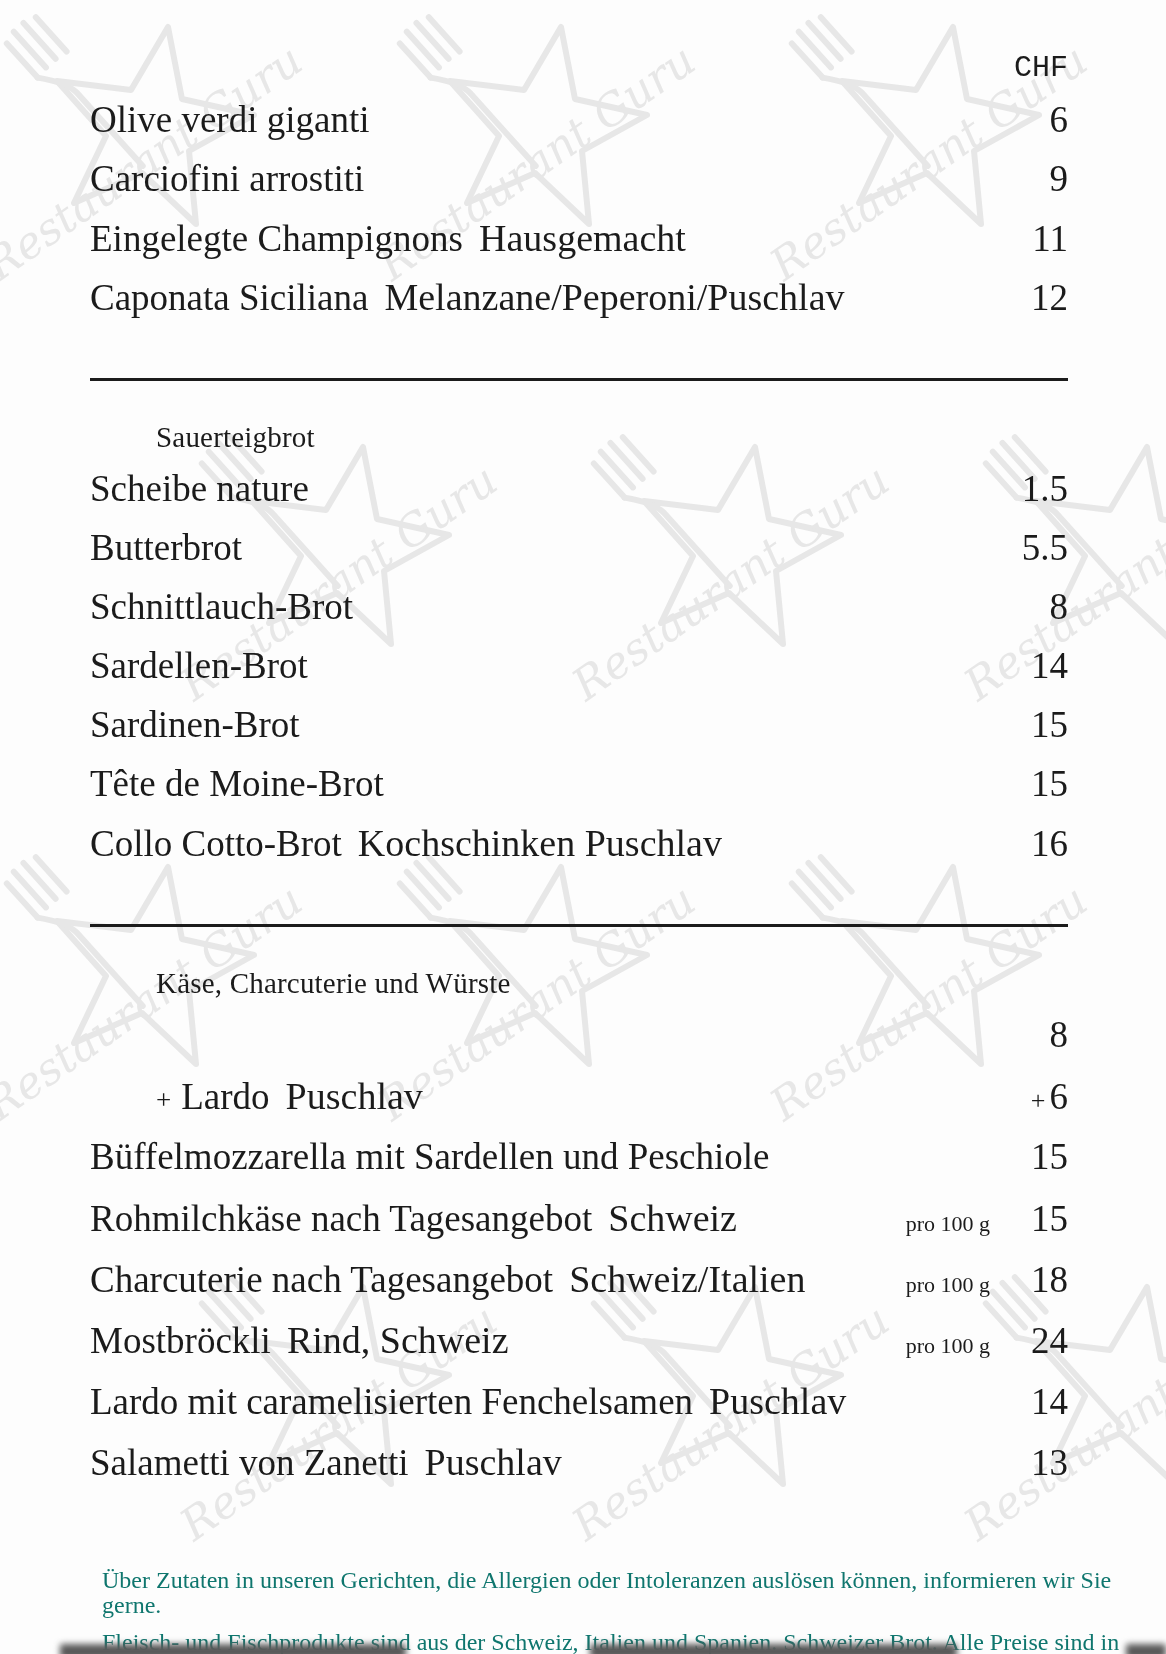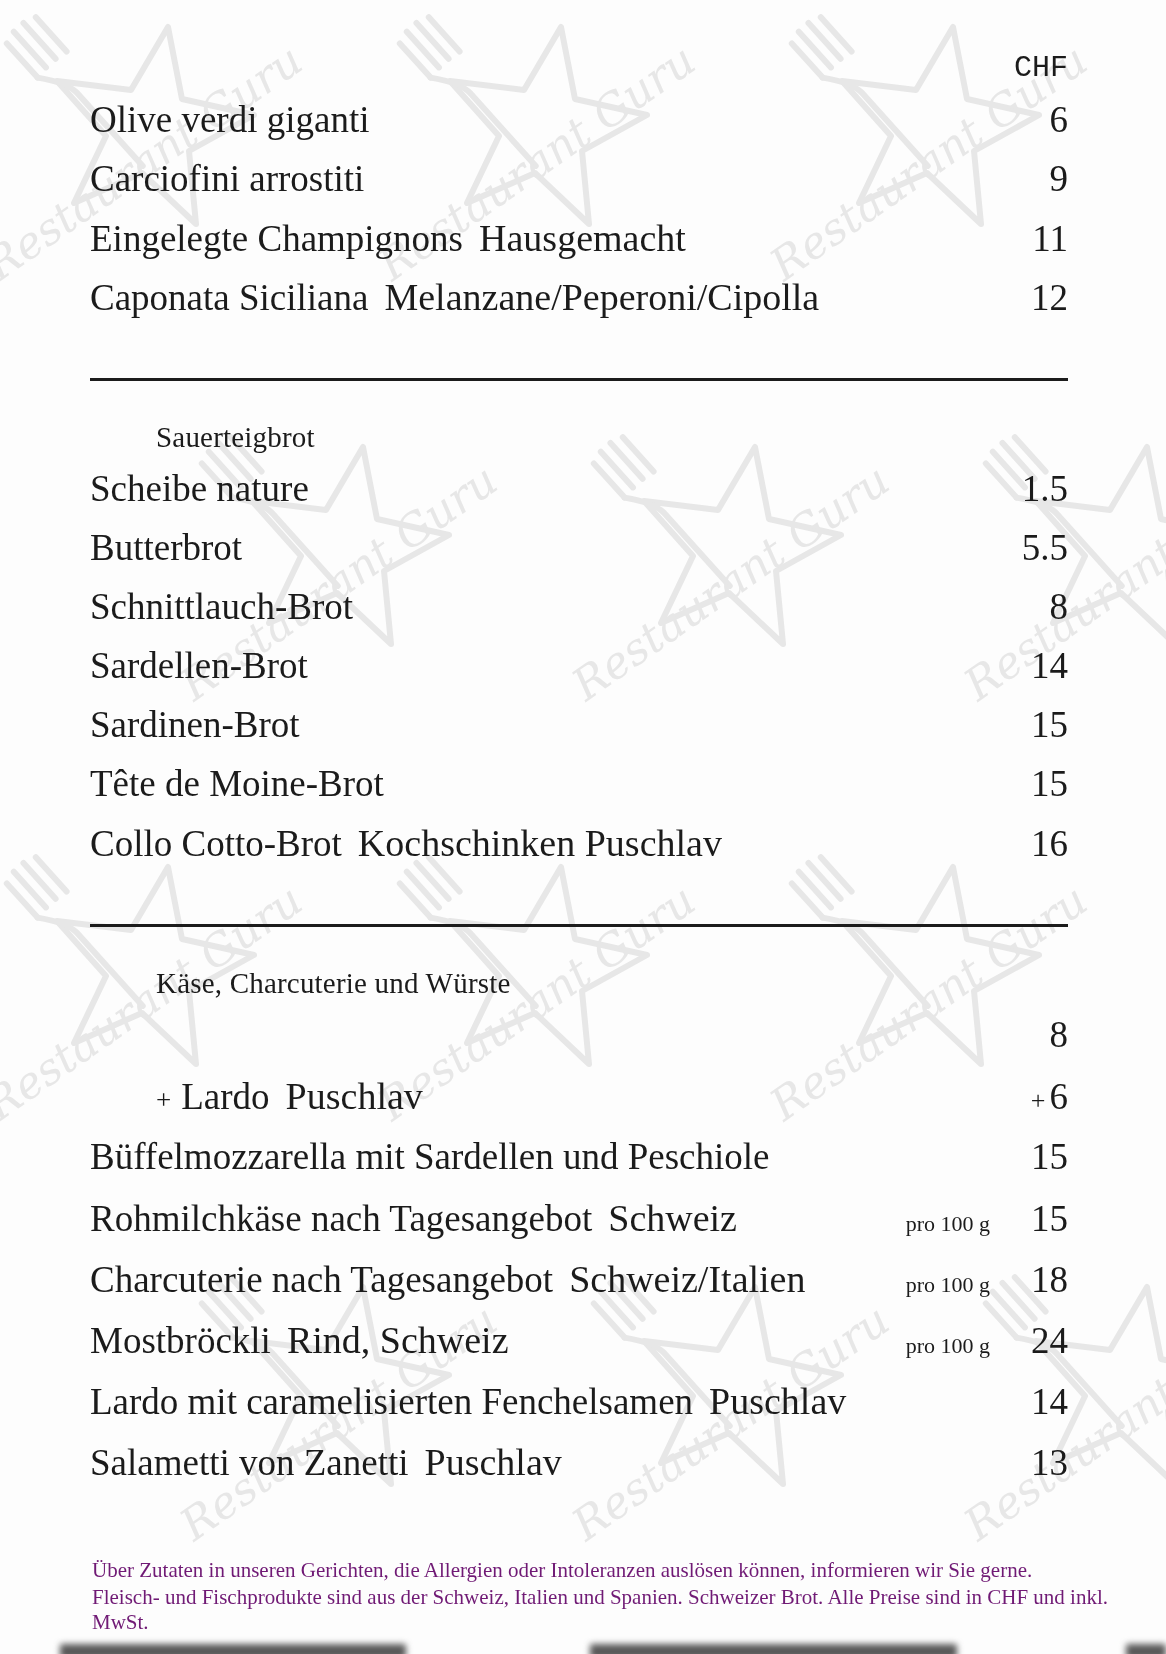--- a/index.html
+++ b/index.html
@@ -32,21 +32,21 @@
   .item-prefix{font-size:27px;margin-right:10px;}
   .item-name{font-size:37px;}
   .item-note{font-size:38px;margin-left:16px;}
   .row .spacer{flex:1;}
   .item-unit{font-size:22px;margin-right:16px;}
   .price{font-size:37px;min-width:62px;text-align:right;}
   .price-prefix{font-size:26px;margin-right:4px;}
   .divider{border:none;border-top:3px solid #1c1c1c;margin:44px 0 36px 0;width:100%;}
   
   .footer{position:absolute;left:90px;top:1556px;z-index:1;}
-  .footer p{margin:2px;font-size:21px;line-height:25px;color:#701a75;}
+  .footer p{margin:12px;font-size:24px;line-height:25px;color:#0f766e;}
   
   .bottom-bar{position:absolute;bottom:-5px;height:15px;background:#595959;filter:blur(3px);z-index:1;border-radius:2px;}
   .bar-left{left:60px;width:346px;}
   .bar-center{left:590px;width:367px;}
   .bar-right{left:1126px;width:40px;}
 </style>
 </head>
 <body>
 
 <div id="page">
@@ -274,21 +274,21 @@
     <span class="item-name">Eingelegte Champignons</span>
     <span class="item-note">Hausgemacht</span>
     <span class="spacer"></span>
 
     <span class="price"><span class="price-value">11</span></span>
   </div>
 
   <div class="row">
 
     <span class="item-name">Caponata Siciliana</span>
-    <span class="item-note">Melanzane/Peperoni/Cipolla</span>
+    <span class="item-note">Melanzane/Peperoni/Puschlav</span>
     <span class="spacer"></span>
 
     <span class="price"><span class="price-value">12</span></span>
   </div>
 </div>
   </section>
 
   <hr class="divider">
 
   <section class="menu-section sec-1">

